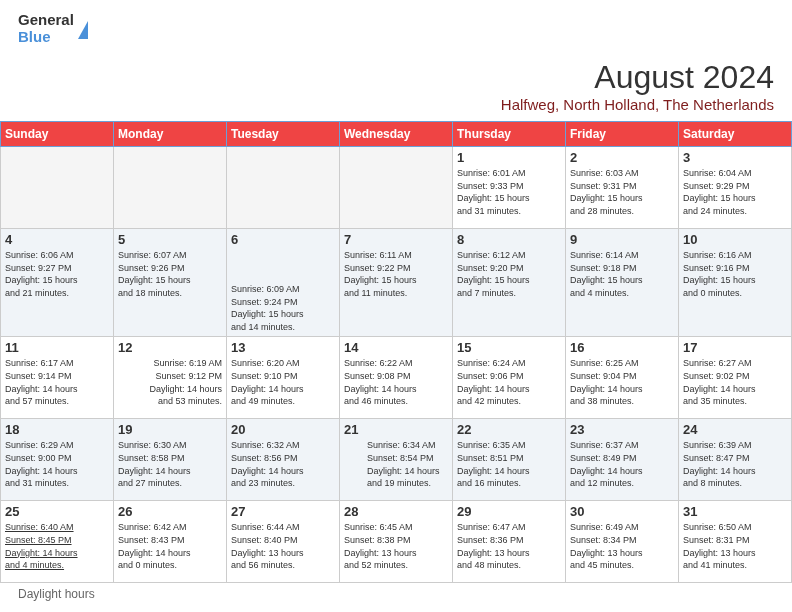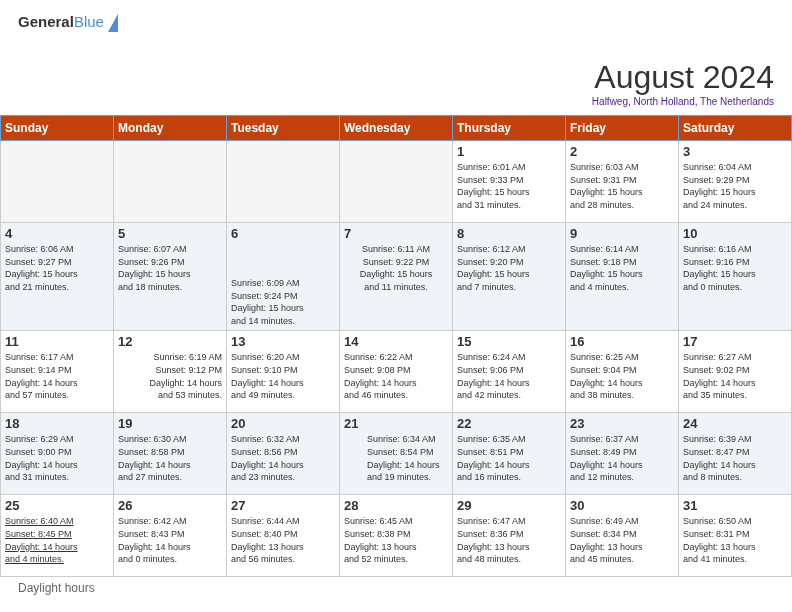--- a/index.html
+++ b/index.html
@@ -15,61 +15,61 @@
       align-items: flex-start;
       justify-content: space-between;
       padding: 12px 18px 8px 18px;
     }
     .logo {
       display: flex;
       align-items: center;
     }
     .logo-text {
       display: flex;
-      flex-direction: row;
+      flex-direction: column;
       line-height: 1.1;
     }
     .logo-general {
       font-size: 15px;
       font-weight: bold;
       color: #333;
     }
     .logo-blue {
       font-size: 15px;
-      font-weight: normal;
+      font-weight: bold;
       color: #4a90d9;
     }
     .logo-triangle {
       width: 0;
       height: 0;
       border-left: 10px solid transparent;
       border-bottom: 18px solid #4a90d9;
       margin-left: 4px;
       margin-top: 2px;
     }
     .title-area {
       text-align: right;
       margin-top: 47px;
     }
     .month-title {
       font-size: 32px;
       font-weight: normal;
       color: #333;
     }
     .location-title {
-      font-size: 10px;
-      color: #4c1d95;
+      font-size: 15px;
+      color: #7f1d1d;
     }
     .calendar {
       width: 100%;
       border-collapse: collapse;
       table-layout: fixed;
     }
     .calendar th {
-      background: #c2410c;
+      background: #ef4444;
       color: #fff;
       font-size: 12px;
       padding: 5px 4px;
       text-align: left;
       border: 1px solid #6a9fd8;
     }
     .calendar td {
       border: 1px solid #ccc;
       vertical-align: top;
       padding: 3px 4px;
@@ -176,21 +176,21 @@
         </td>
         <td class="alt-row">
           <span class="day-number">6</span>
           <div class="day-info" style="white-space: pre-line; margin-top: 36px;">Sunrise: 6:09 AM
 Sunset: 9:24 PM
 Daylight: 15 hours
 and 14 minutes.</div>
         </td>
         <td class="alt-row">
           <span class="day-number">7</span>
-          <div class="day-info" style="white-space: pre-line; text-align: center;">Sunrise: 6:11 AM
+          <div class="day-info" style="white-space: pre-line;">Sunrise: 6:11 AM
 Sunset: 9:22 PM
 Daylight: 15 hours
 and 11 minutes.</div>
         </td>
         <td class="alt-row">
           <span class="day-number">8</span>
           <div class="day-info" style="white-space: pre-line;">Sunrise: 6:12 AM
 Sunset: 9:20 PM
 Daylight: 15 hours
 and 7 minutes.</div>

